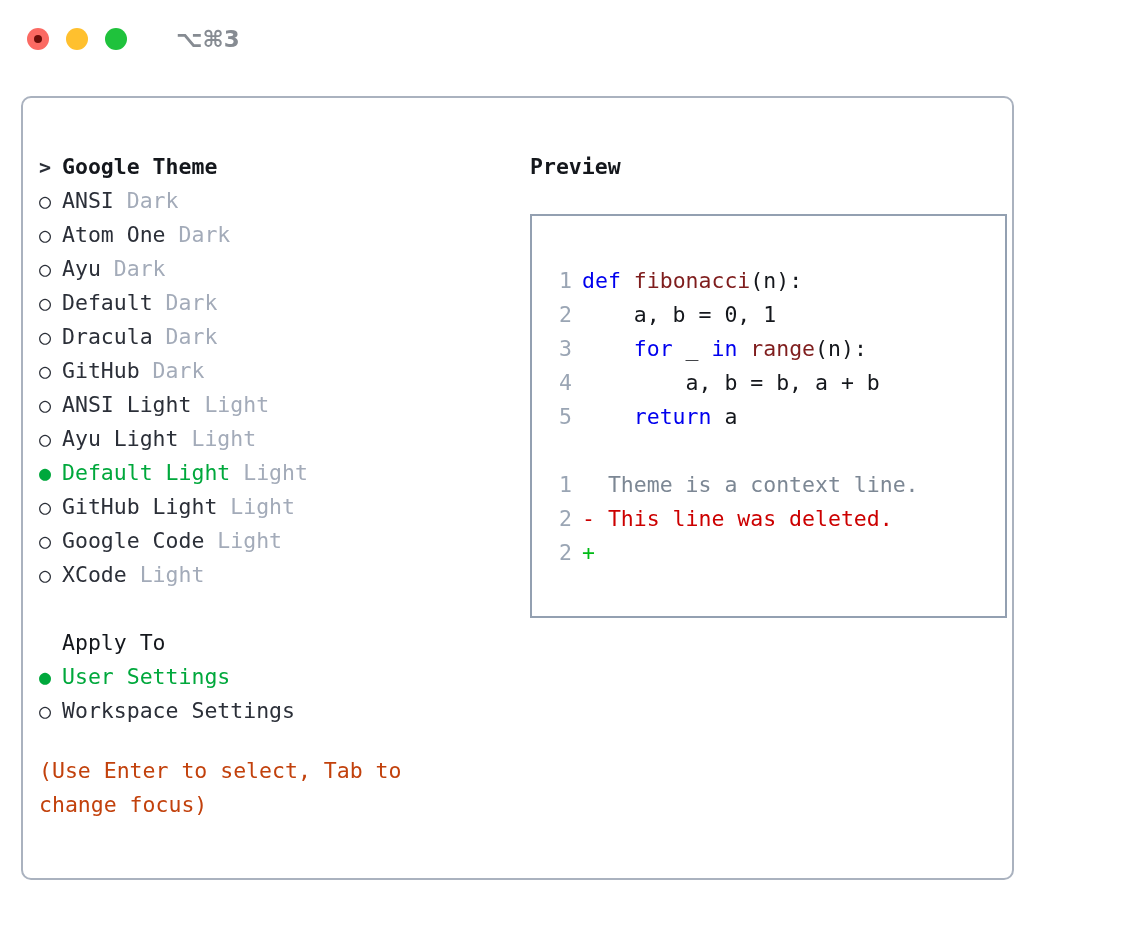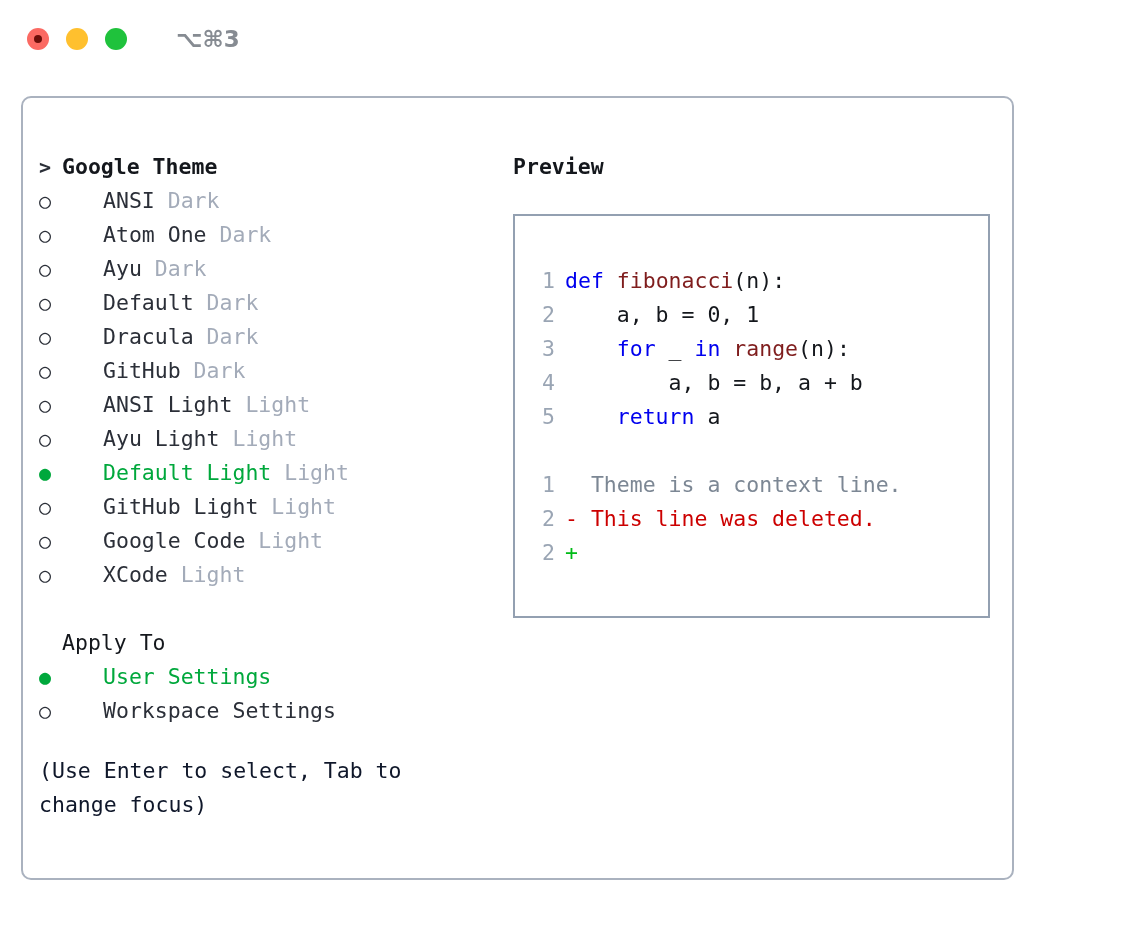--- a/index.html
+++ b/index.html
@@ -109,39 +109,39 @@
   .bullet {
     display: inline-block;
     width: 23px;
     flex: 0 0 23px;
     color: #2b2f38;
     font-size: 20px;
   }
   .bullet.filled { color: #00a83c; }
   .bullet.none   { color: transparent; }
 
-  .name      { color: #2b2f38; margin-left: 41px; }
+  .name      { color: #2b2f38; }
   .name.sel  { color: #00a83c; }
   .tag       { color: #a3abb9; }
 
   .hint {
     margin-top: 26px;
     width: 405px;
     font-size: 21.5px;
     line-height: 34px;
-    color: #0f172a;
+    color: #c2410c;
     white-space: normal;
   }
 
   .spacer-row { height: 34px; }
 
   
   .right-col {
     position: absolute;
-    left: 490px;
+    left: 507px;
     top: 52px;
     width: 490px;
   }
   .preview-title {
     font-size: 21.5px;
     font-weight: bold;
     color: #14171c;
     line-height: 34px;
   }
   .preview-box {

